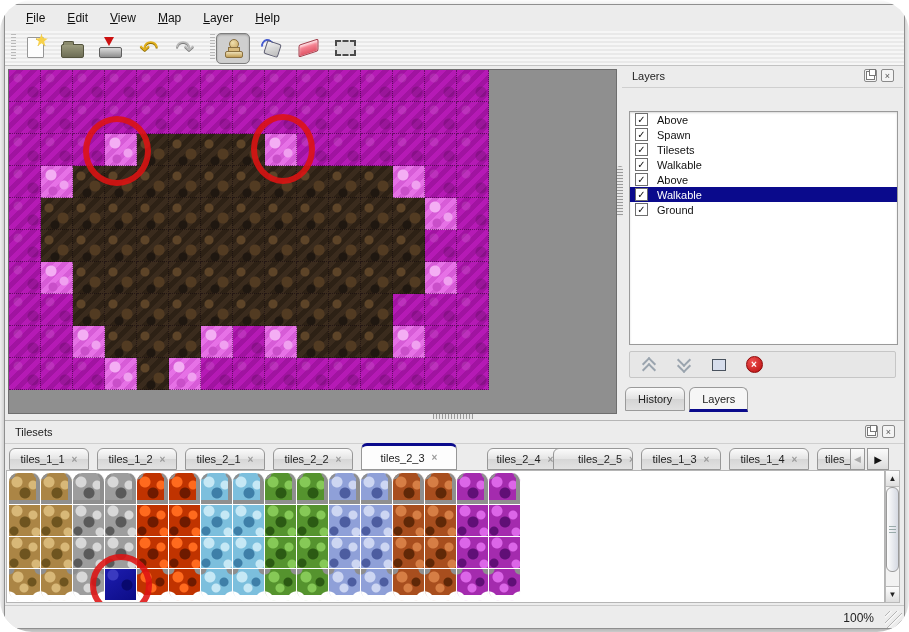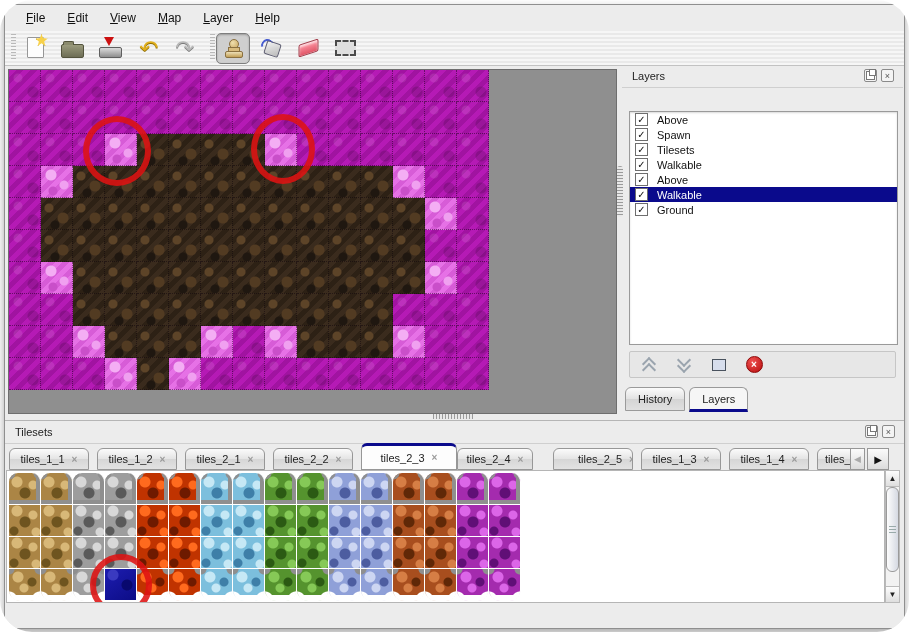--- a/index.html
+++ b/index.html
@@ -482,21 +482,21 @@
             <div class="tx">×</div>
           </div>
           <div class="ttab" style="left: 268px; width: 80px;">
             <div>tiles_2_2</div>
             <div class="tx">×</div>
           </div>
           <div class="ttab active" style="left: 356px; width: 96px;">
             <div>tiles_2_3</div>
             <div class="tx">×</div>
           </div>
-          <div class="ttab" style="left: 452px; width: 76px; justify-content: center;">
+          <div class="ttab" style="left: 482px; width: 76px; justify-content: center;">
             <div>tiles_2_4</div>
             <div class="tx">×</div>
           </div>
           <div class="ttab" style="left: 548px; width: 80px; padding-left: 27px;">
             <div>tiles_2_5</div>
             <div class="tx">×</div>
           </div>
           <div class="ttab" style="left: 636px; width: 80px;">
             <div>tiles_1_3</div>
             <div class="tx">×</div>
@@ -588,16 +588,20 @@
       </div>
       <div id="tssb">
         <div class="sbbtn" style="top:0">
             <span>▲</span>
           </div>
         <div class="sbthumb"></div>
         <div class="sbbtn" style="bottom:0;border-top:1px solid #bbb;border-bottom:none;">
             <span>▼</span>
           </div>
       </div>
+      <div id="statusbar">
+        <div id="zoomlabel">100%</div>
+        <div id="resizegrip"></div>
+      </div>
     </div>
 
   </div>
 </div>
 
 </body></html>

